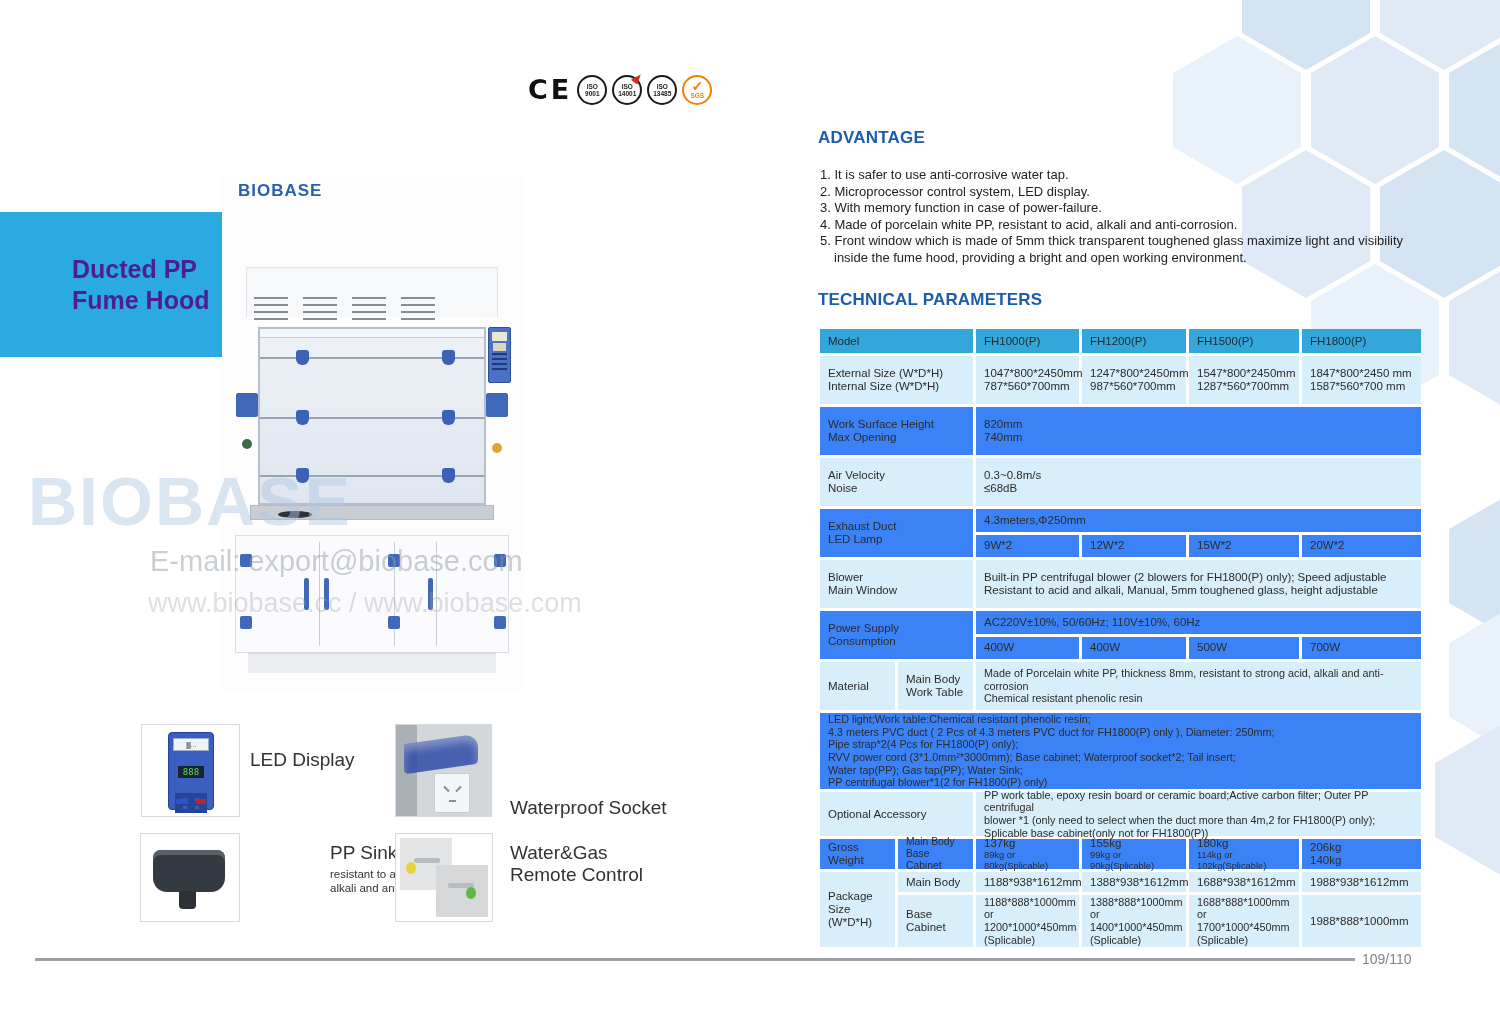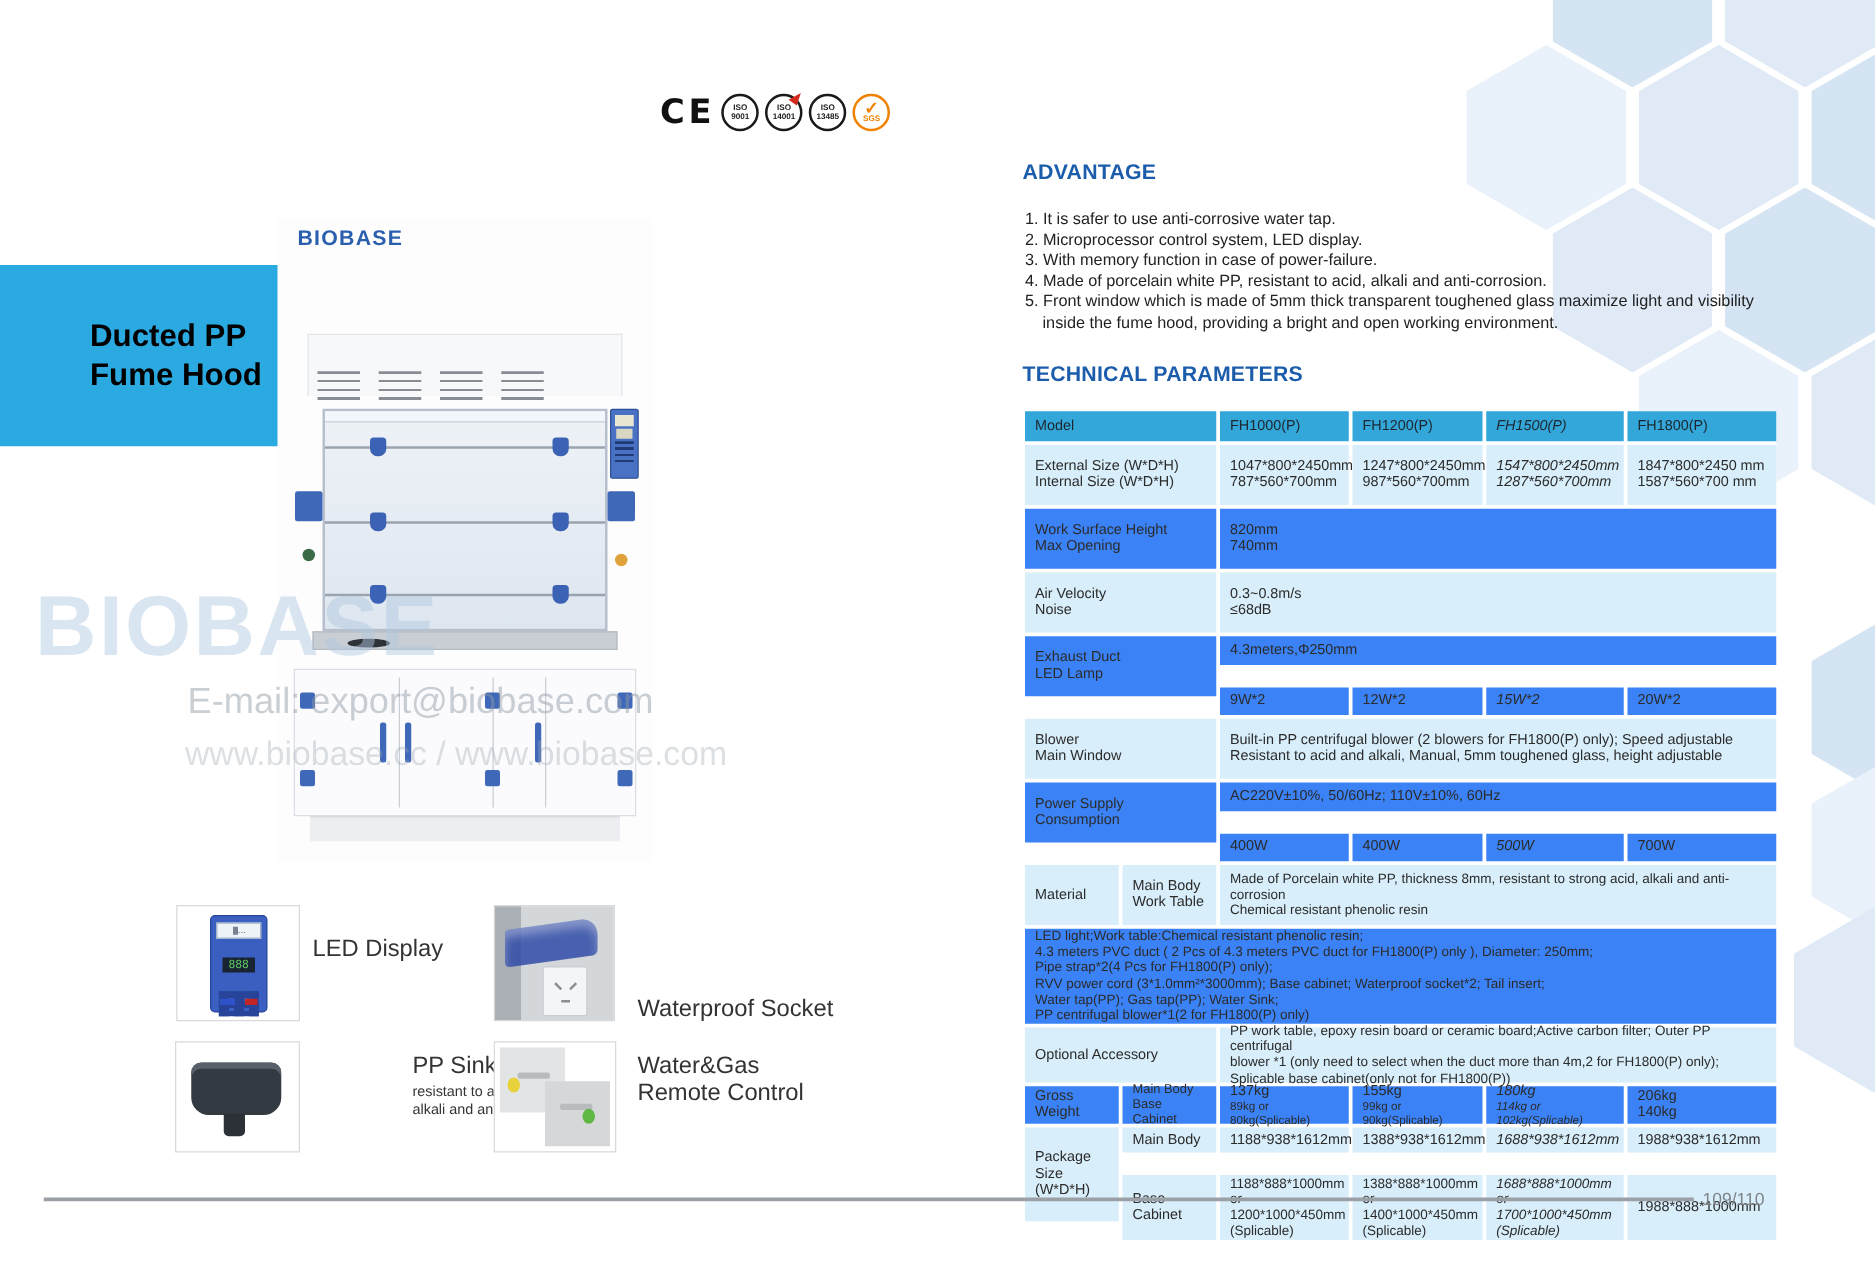--- a/index.html
+++ b/index.html
@@ -20,21 +20,21 @@
   .badge { width:30px; height:30px; border-radius:50%; border:2px solid #1a1a1a;
            display:flex; flex-direction:column; align-items:center; justify-content:center;
            font-size:6.5px; font-weight:bold; color:#1a1a1a; line-height:7px; position:relative; background:#fff;}
   .badge .flame { position:absolute; top:-4px; right:-1px; width:0; height:0;
                   border-left:5px solid transparent; border-right:3px solid transparent; border-bottom:10px solid #d42a1e;
                   transform: rotate(35deg); }
   .badge.sgs { border-color:#ef8200; color:#ef8200; }
   .badge.sgs .chk { font-size:14px; line-height:12px; font-weight:bold; }
   
   .banner { position:absolute; left:0; top:212px; width:226px; height:145px; background:#2baae2; }
-  .banner .t { padding:42px 0 0 72px; color:#000000; font-size:25px; font-weight:bold; line-height:31px; }
+  .banner .t { padding:42px 0 0 72px; color:#4c1d95; font-size:25px; font-weight:bold; line-height:31px; }
   
   .product { position:absolute; left:222px; top:175px; width:300px; height:515px; background:#fdfdfe; }
   .p-logo { position:absolute; left:16px; top:6px; color:#2a5fae; font-weight:bold; font-size:17px; letter-spacing:1px; }
   .hood-upper { position:absolute; left:24px; top:92px; width:252px; height:50px; background:#f7f8fa; border:1px solid #e2e5ea; border-bottom:none; }
   .vents { position:absolute; left:32px; top:122px; width:236px; display:flex; gap:15px; }
   .vent { width:34px; height:24px; background:repeating-linear-gradient(#878c95 0 2px, transparent 2px 7px); }
   .hood-glass { position:absolute; left:36px; top:152px; width:228px; height:178px;
                 background:linear-gradient(#eef2f7,#dee6ef); border:2px solid #b6bfcb; }
   .lamp { position:absolute; left:0; top:0; width:100%; height:9px; background:#f3f6fa; border-bottom:1px solid #c6cdd7; }
   .sash-bar { position:absolute; left:0; width:100%; height:2px; background:#9aa3b0; }
@@ -98,23 +98,23 @@
   .tr { display:flex; gap:3px; }
   .cell { padding:2px 8px; display:flex; flex-direction:column; justify-content:center;
           font-size:11.5px; line-height:13px; }
   .lines2 { justify-content:center; padding-top:7px; padding-bottom:7px; }
   .c-head { background:#33a7d9; color:#1d2730; }
   .c-med  { background:#3b82f6; }
   .c-light{ background:#d8eefa; }
   .w-label { width:153px; flex:none; }
   .w-sub   { width:75px; flex:none; }
   .w-c1 { width:103px; flex:none; } .w-c2 { width:104px; flex:none; }
-  .w-c3 { width:110px; flex:none;font-style:italic; } .w-c4 { flex:1; }
+  .w-c3 { width:110px; flex:none; } .w-c4 { flex:1; }
   .w-wide { flex:1; }
-  .vstack { flex:1; display:flex; flex-direction:column; gap:18px;border-radius:10px; }
+  .vstack { flex:1; display:flex; flex-direction:column; gap:3px;border-radius:10px; }
   .h24 { height:24px; } .h48 { height:48px; } .h22 { height:22.5px; }
   .h76 { height:76px; } .h44 { height:44px; } .h30 { height:30px; }
   .h20 { height:20px; } .h52 { height:52px; } .h75 { height:75px; }
   .pre { white-space:pre-line; }
   .fs-s { font-size:10.8px; line-height:12.6px; }
   .fs-xs { font-size:9.3px; line-height:11px; }
   .fs-sub { font-size:10.3px; line-height:12px; }
   
   .foot-line { position:absolute; left:35px; top:958px; width:1320px; height:3px; background:#9aa0a6; }
   .foot-page { position:absolute; left:1362px; top:951px; font-size:14px; color:#7f8489; }

